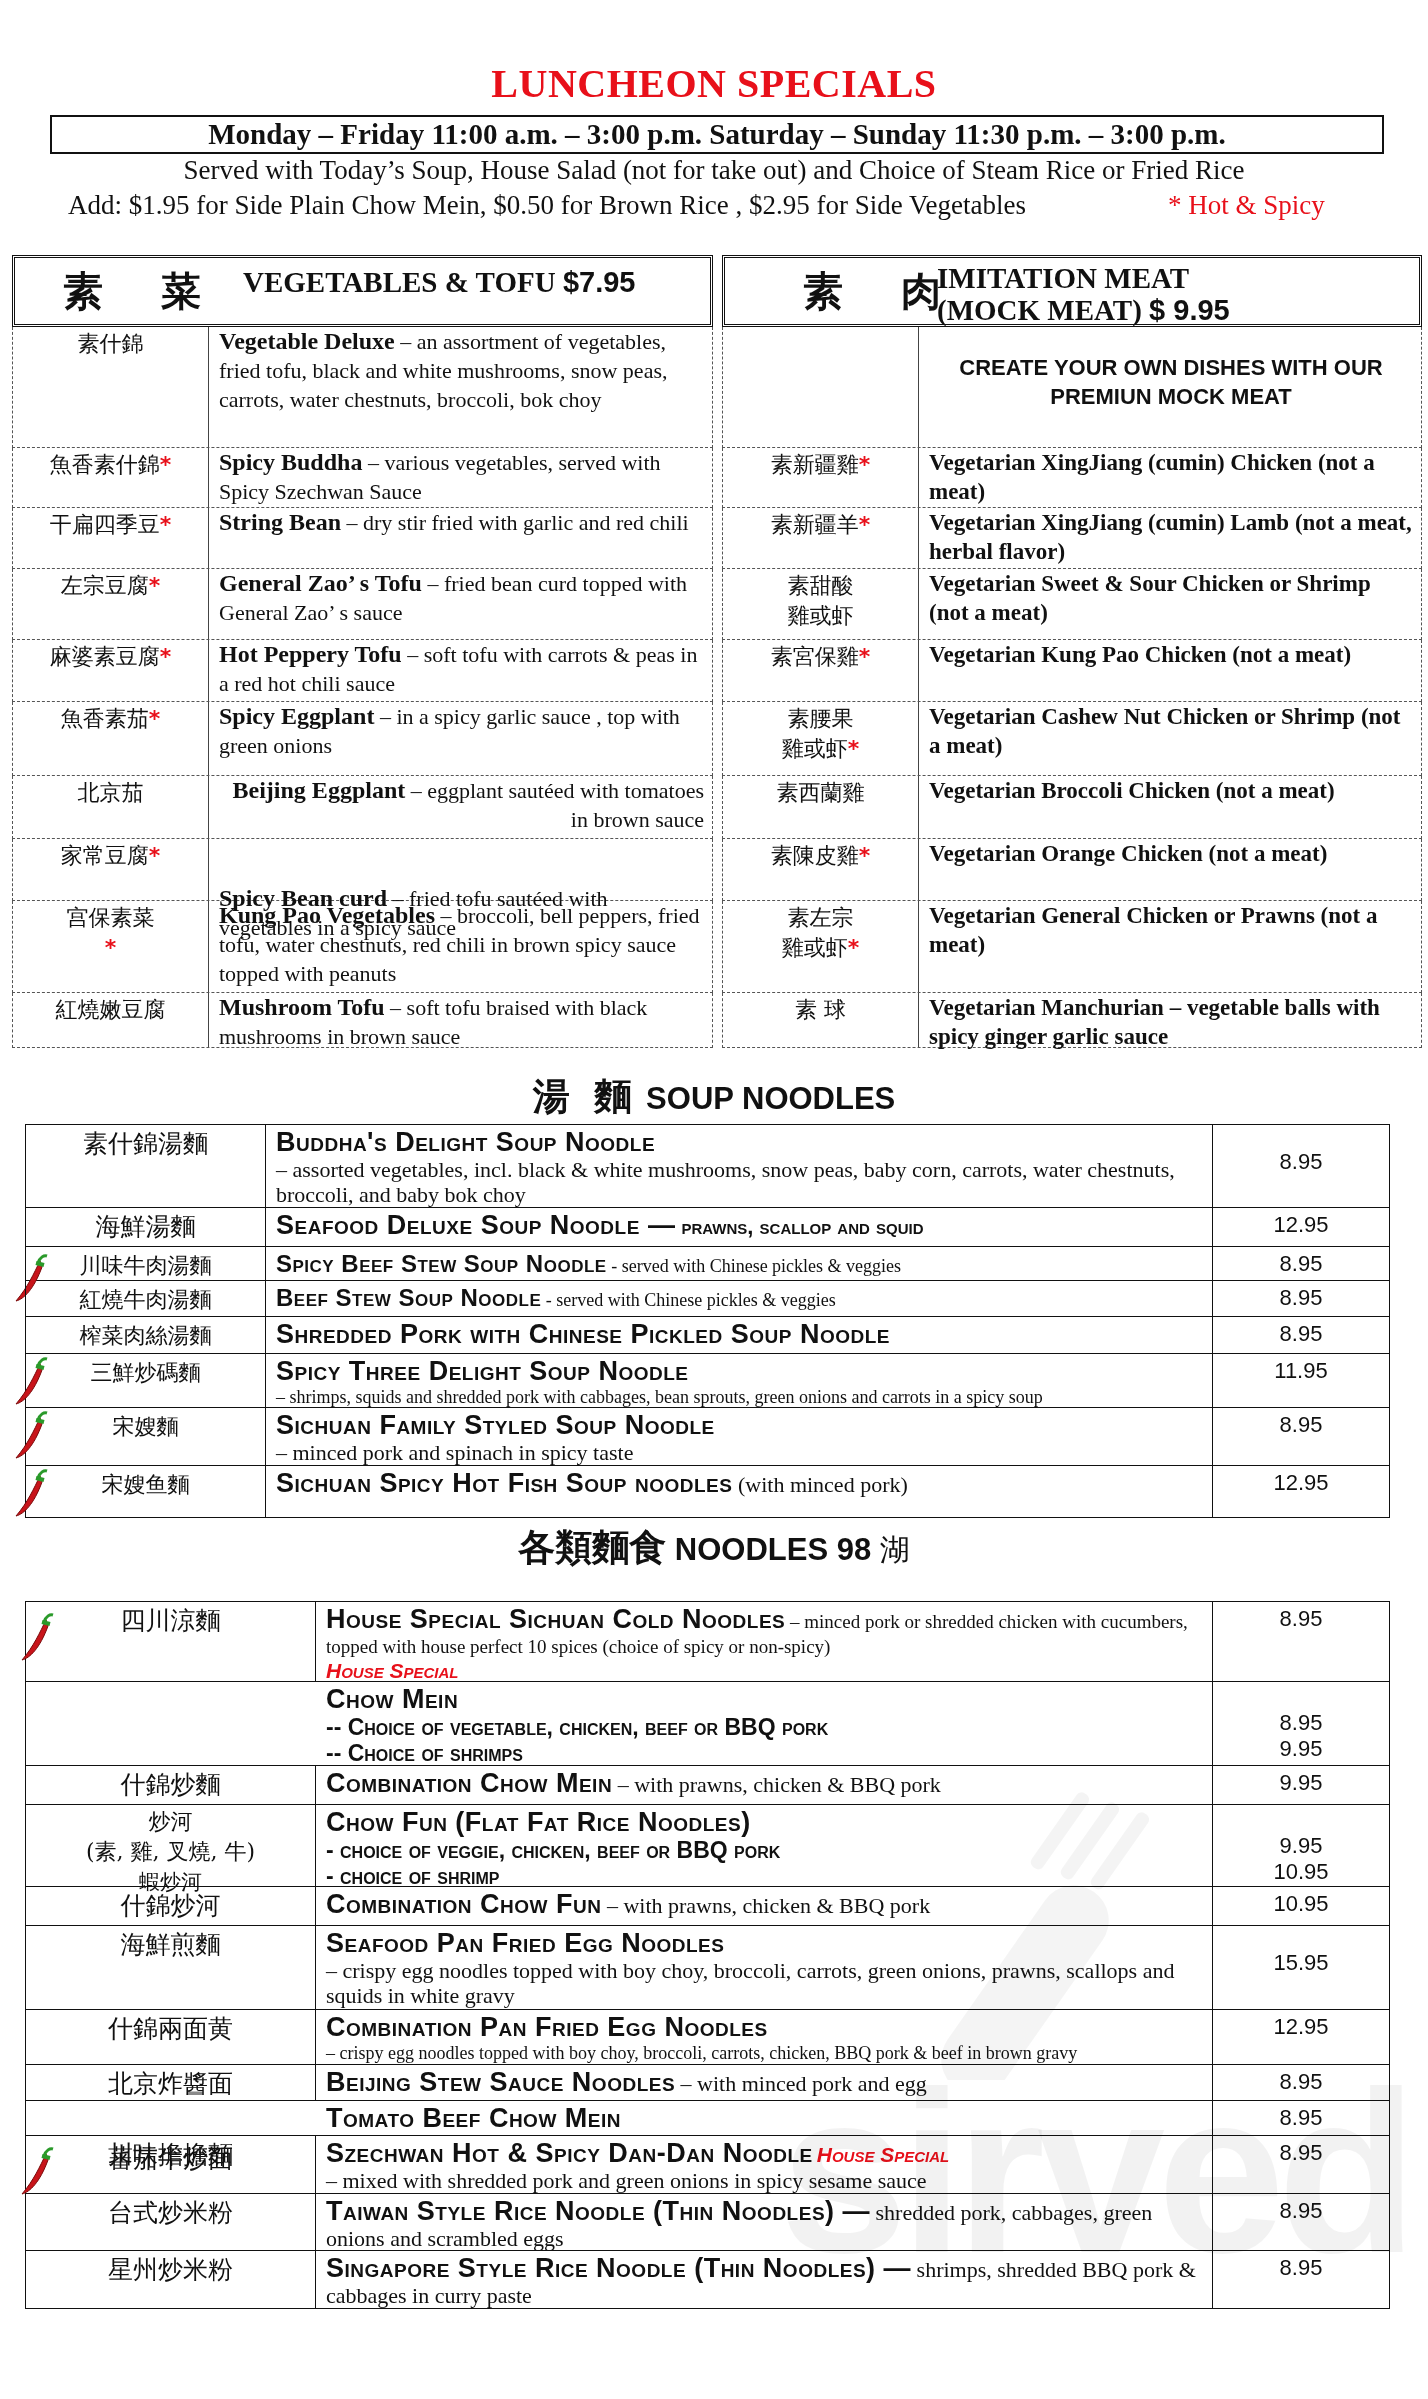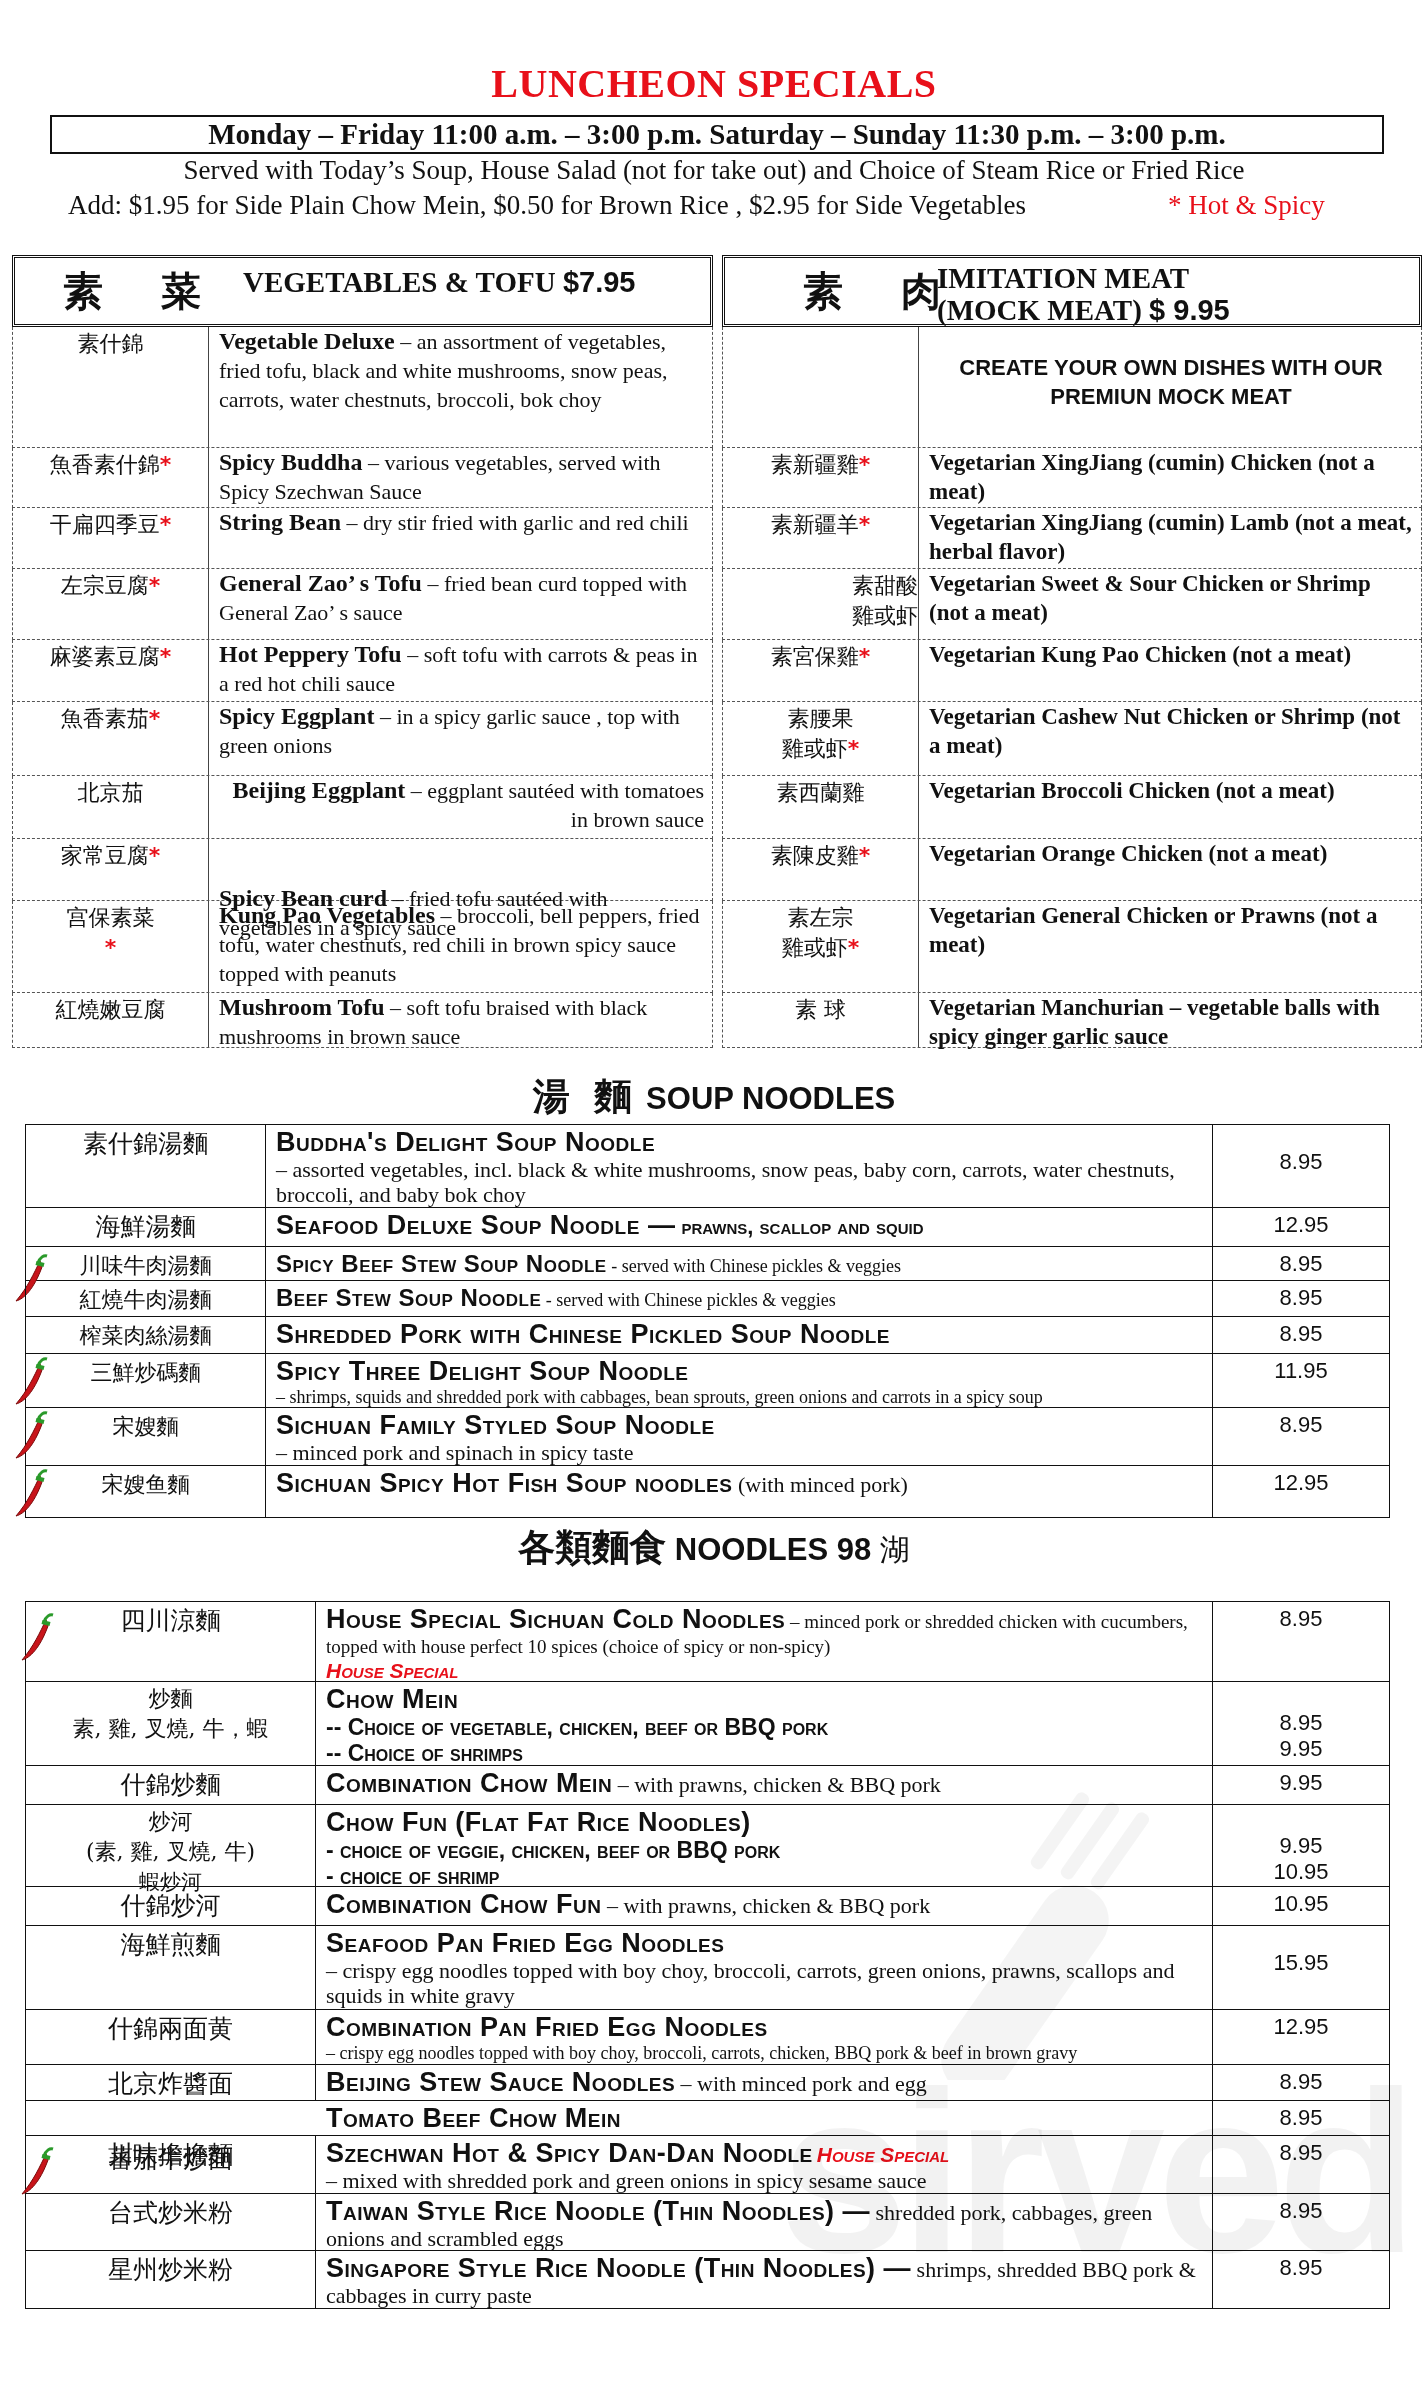--- a/index.html
+++ b/index.html
@@ -122,21 +122,21 @@
         </div>
         <div class="vrow mock" style="top: 193px; height: 60px;">
           <div class="c1" style="width: 196px;"><span>素新疆雞</span><span class="star">*</span></div>
           <div class="c2" style="left: 196px; font-size: 23px;">Vegetarian XingJiang (cumin) Chicken (not a meat)</div>
         </div>
         <div class="vrow mock" style="top: 253px; height: 61px;">
           <div class="c1" style="width: 196px;"><span>素新疆羊</span><span class="star">*</span></div>
           <div class="c2" style="left: 196px; font-size: 23px;">Vegetarian XingJiang (cumin) Lamb (not a meat, herbal flavor)</div>
         </div>
         <div class="vrow mock" style="top: 314px; height: 71px;">
-          <div class="c1" style="width: 196px; text-align: right;"><span>素甜酸</span><br><span>雞或虾</span></div>
+          <div class="c1" style="width: 196px;"><span>素甜酸</span><br><span>雞或虾</span></div>
           <div class="c2" style="left: 196px; font-size: 23px;">Vegetarian Sweet &amp; Sour Chicken or Shrimp (not a meat)</div>
         </div>
         <div class="vrow mock" style="top: 385px; height: 62px;">
           <div class="c1" style="width: 196px;"><span>素宮保雞</span><span class="star">*</span></div>
           <div class="c2" style="left: 196px; font-size: 23px;">Vegetarian Kung Pao Chicken (not a meat)</div>
         </div>
         <div class="vrow mock" style="top: 447px; height: 74px;">
           <div class="c1" style="width: 196px;"><span>素腰果</span><br><span>雞或虾</span><span class="star">*</span></div>
           <div class="c2" style="left: 196px; font-size: 23px;">Vegetarian Cashew Nut Chicken or Shrimp  (not a meat)</div>
         </div>
@@ -237,21 +237,20 @@
       <svg class="chili" viewBox="0 0 34 52" style="top: 10px; left: -6px;">
         <path d="M26 8 C20 20 14 34 2 48 C10 46 20 36 28 14 Z" fill="#c8141a" stroke="#7a0a0a" stroke-width="1"></path>
         <path d="M24 10 C26 4 30 2 33 3" stroke="#2a9a2a" stroke-width="3" fill="none"></path>
         <path d="M22 10 L30 12" stroke="#2a9a2a" stroke-width="4"></path>
       </svg>
       <div class="n1" style="width: 290px;"><span>四川涼麵</span></div>
       <div class="n2" style="left: 290px; right: 177px;"><span class="iname">House Special Sichuan Cold Noodles</span><span class="idesc" style="font-size: 19px;">  – minced pork or shredded chicken with cucumbers, topped with house perfect 10 spices (choice of spicy or non-spicy)</span><br><span class="housesp">House Special</span></div>
       <div class="n3" style="width: 177px;"><span>8.95</span></div>
     </div>
     <div class="nrow" style="height: 84px;">
-      <div class="n1" style="width: 290px; line-height: 30px; font-size: 22px;"><span>炒麵</span><br><span>素, 雞, 叉燒, 牛，蝦</span></div>
       <div class="n2" style="left: 290px; right: 177px;"><span class="iname">Chow Mein</span><br><span class="choice">-- Choice of vegetable, chicken, beef or BBQ pork</span><br><span class="choice">-- Choice of shrimps</span></div>
       <div class="n3" style="width: 177px; padding-top: 28px;"><span>8.95</span><br><span>9.95</span></div>
     </div>
     <div class="nrow" style="height: 39px;">
       <div class="n1" style="width: 290px;"><span>什錦炒麵</span></div>
       <div class="n2" style="left: 290px; right: 177px;"><span class="iname">Combination Chow Mein</span><span class="idesc"> – with prawns, chicken &amp; BBQ pork</span></div>
       <div class="n3" style="width: 177px;"><span>9.95</span></div>
     </div>
     <div class="nrow" style="height: 82px;">
       <div class="n1" style="width: 290px; line-height: 30px; font-size: 22px;"><span>炒河</span><br><span>(素, 雞, 叉燒, 牛)</span><br><span class="cn-sub">蝦炒河</span></div>

